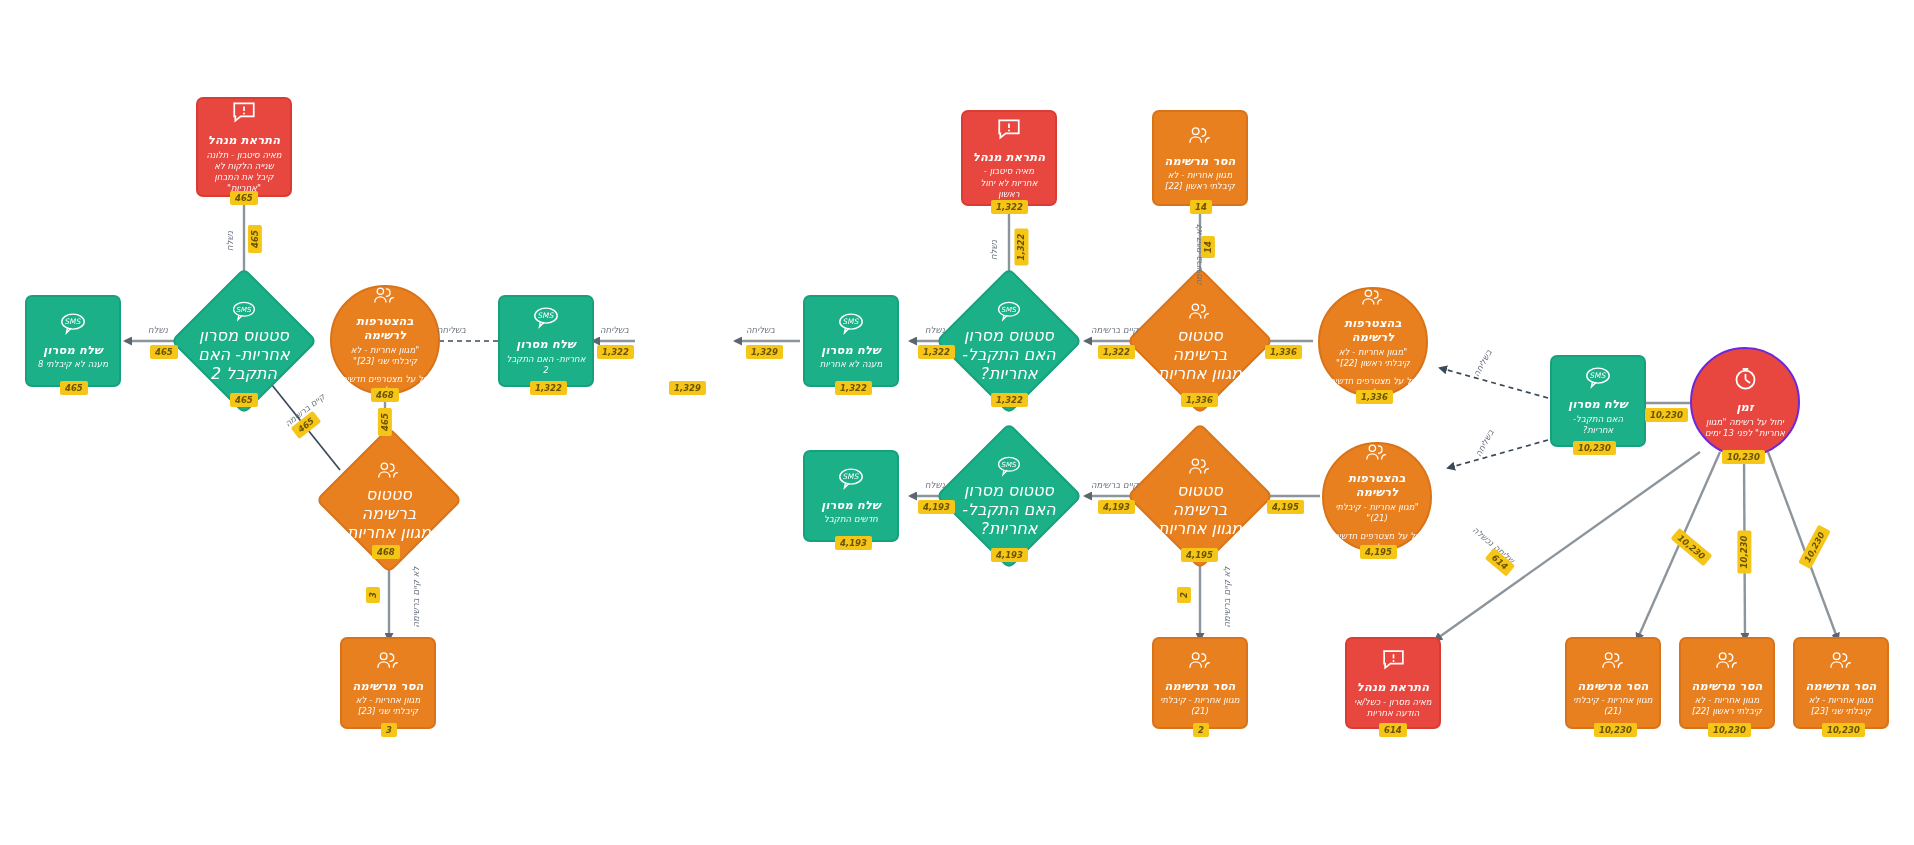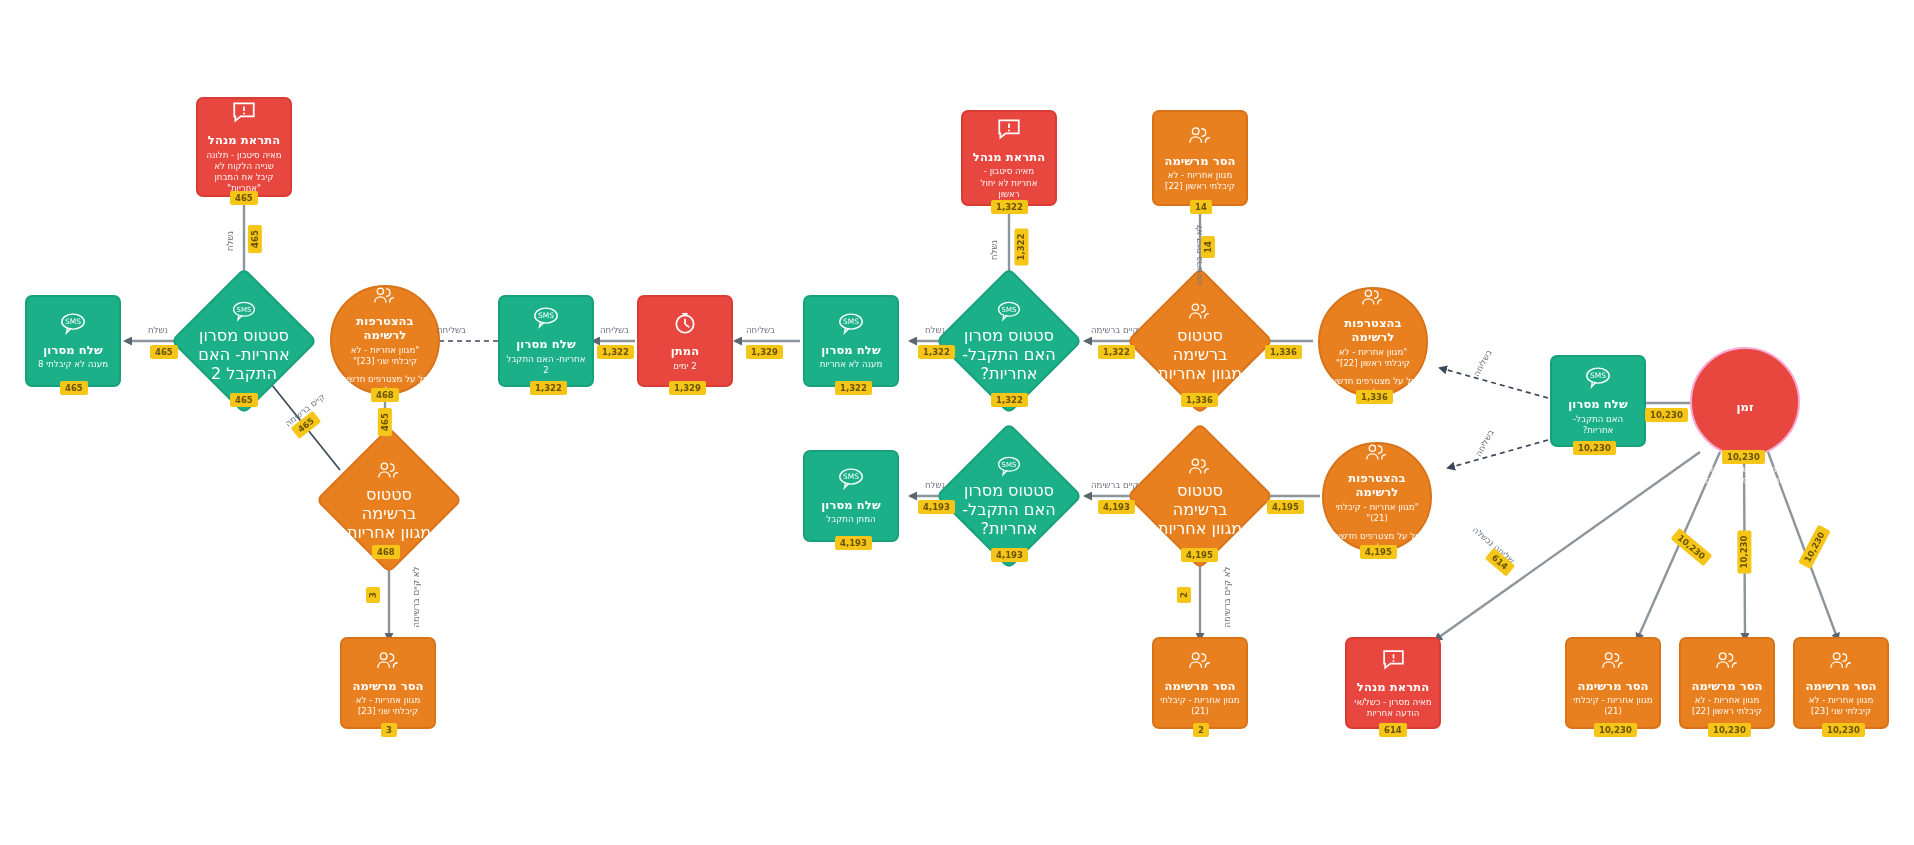--- a/index.html
+++ b/index.html
@@ -1,36 +1,36 @@
 <!DOCTYPE html>
 <html lang="he"><head>
 <meta charset="utf-8">
 <title>Flow Diagram</title>
 <style>
   html,body{margin:0;padding:0;background:#ffffff;}
   body{font-family:"DejaVu Sans","Liberation Sans",sans-serif;}
-  #canvas{position:relative;width:1914px;height:845px;background:#fff;overflow:hidden;}
+  #canvas{position:relative;width:1914px;height:845px;background:#fff;overflow:hidden;font-style:italic;}
   svg.edges{position:absolute;left:0;top:0;width:1914px;height:845px;pointer-events:none;}
 
   .node{position:absolute;box-sizing:border-box;display:flex;flex-direction:column;
         align-items:center;justify-content:center;text-align:center;color:#fff;
         direction:rtl;}
   .node .ico{display:block;margin-bottom:4px;}
   .node .ttl{font-weight:bold;font-size:11.5px;line-height:1.25;letter-spacing:.1px;}
   .node .sub{font-size:8.6px;line-height:1.3;margin-top:2px;opacity:.97;}
   .node .sub2{font-size:8.6px;line-height:1.3;margin-top:7px;opacity:.97;}
 
   
   .sq{border-radius:7px;}
   .sq.green{background:#1cb089;border:2px solid #17a07c;}
   .sq.red{background:#e8473f;border:2px solid #d93c34;}
   .sq.orange{background:#e8801f;border:2px solid #d9731a;}
   .circle{border-radius:50%;}
   .circle.orange{background:#e8801f;border:2px solid #d9731a;}
-  .circle.red{background:#e8473f;border:2px solid #f9a8d4;gap:47px;}
+  .circle.red{background:#e8473f;border:2px solid #6d28d9;}
 
   .dia{position:absolute;}
   .dia .shape{position:absolute;inset:0;transform:rotate(45deg);border-radius:7px;}
   .dia.green .shape{background:#1cb089;border:2px solid #17a07c;}
   .dia.orange .shape{background:#e8801f;border:2px solid #d9731a;}
   .dia .content{position:absolute;inset:0;display:flex;flex-direction:column;
      align-items:center;justify-content:center;color:#fff;text-align:center;direction:rtl;}
 
   .badge{position:absolute;background:#f5c518;color:#6a5300;font-size:8.5px;
          font-weight:bold;padding:1px 5px;border-radius:2px;white-space:nowrap;
@@ -208,33 +208,20 @@
         <ellipse cx="15" cy="10" rx="12" ry="8"></ellipse>
         <path d="M9 17 L8 22 L13 17"></path>
         <text x="15" y="13" font-size="8" fill="#fff" stroke="none" text-anchor="middle" font-family="DejaVu Sans">SMS</text>
       </svg>
     </span>
     <div class="ttl">שלח מסרון</div>
     <div class="sub">אחריות- האם התקבל 2</div>
   </div>
   <div class="badge" style="left:530px;top:381px;">1,322</div>
 
-  <div class="node sq red" style="left:637px;top:295px;width:96px;height:92px;padding:5px 6px;">
-    <span class="ico">
-      <svg width="26" height="26" viewBox="0 0 24 24" fill="none" stroke="#fff" stroke-width="1.6">
-        <circle cx="12" cy="13" r="8"></circle>
-        <path d="M12 13 L12 8"></path>
-          <path d="M12 13 L16 16"></path>
-        <path d="M9.5 3.5h5"></path>
-          <path d="M12 3.5v2"></path>
-      </svg>
-    </span>
-    <div class="ttl">המתן</div>
-    <div class="sub">2 ימים</div>
-  </div>
   <div class="badge" style="left:669px;top:381px;">1,329</div>
 
   <div class="node sq green" style="left:803px;top:295px;width:96px;height:92px;padding:5px 6px;">
     <span class="ico">
       <svg width="28" height="23" viewBox="0 0 30 24" fill="none" stroke="#fff" stroke-width="1.5">
         <ellipse cx="15" cy="10" rx="12" ry="8"></ellipse>
         <path d="M9 17 L8 22 L13 17"></path>
         <text x="15" y="13" font-size="8" fill="#fff" stroke="none" text-anchor="middle" font-family="DejaVu Sans">SMS</text>
       </svg>
     </span>
@@ -348,21 +335,21 @@
 
   <div class="node sq green" style="left:803px;top:450px;width:96px;height:92px;padding:5px 6px;">
     <span class="ico">
       <svg width="28" height="23" viewBox="0 0 30 24" fill="none" stroke="#fff" stroke-width="1.5">
         <ellipse cx="15" cy="10" rx="12" ry="8"></ellipse>
         <path d="M9 17 L8 22 L13 17"></path>
         <text x="15" y="13" font-size="8" fill="#fff" stroke="none" text-anchor="middle" font-family="DejaVu Sans">SMS</text>
       </svg>
     </span>
     <div class="ttl">שלח מסרון</div>
-    <div class="sub">המתן התקבל</div>
+    <div class="sub">חדשים התקבל</div>
   </div>
   <div class="badge" style="left:835px;top:536px;">4,193</div>
 
   <div class="dia green" style="left:957px;top:444px;width:104px;height:104px;">
     <div class="shape"></div>
     <div class="content">
       <span class="ico">
         <svg width="26" height="22" viewBox="0 0 30 24" fill="none" stroke="#fff" stroke-width="1.5">
           <ellipse cx="15" cy="10" rx="12" ry="8"></ellipse>
           <path d="M9 17 L8 22 L13 17"></path>

